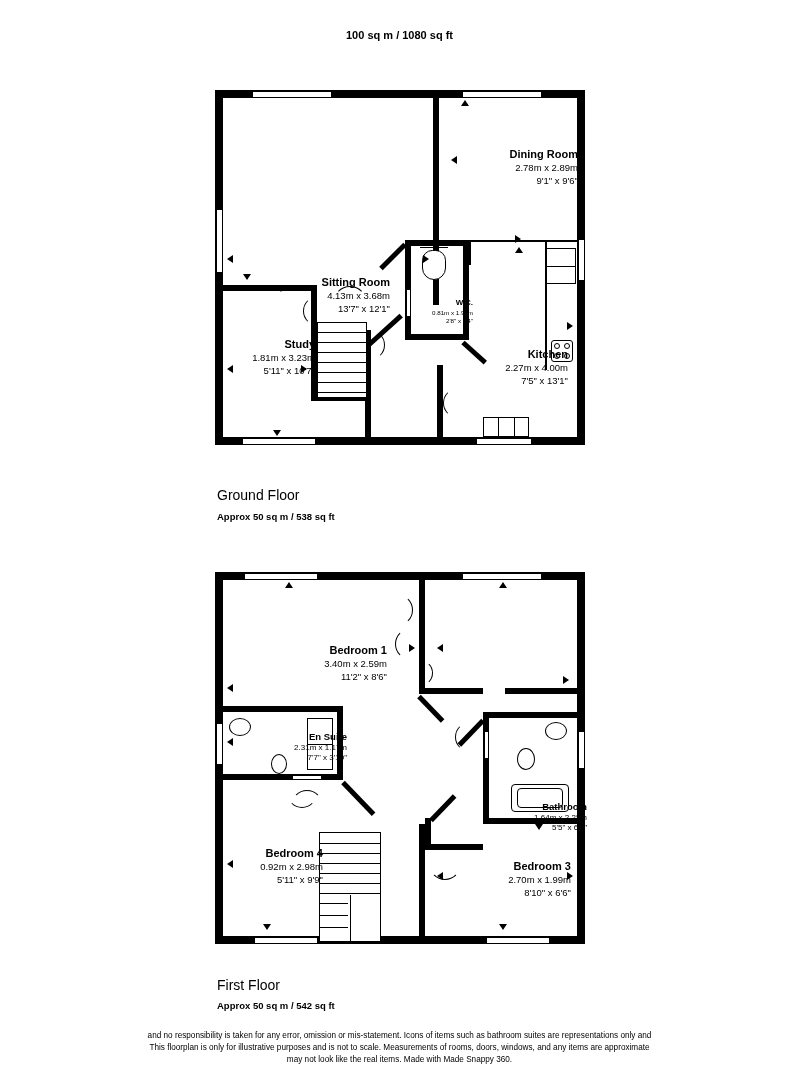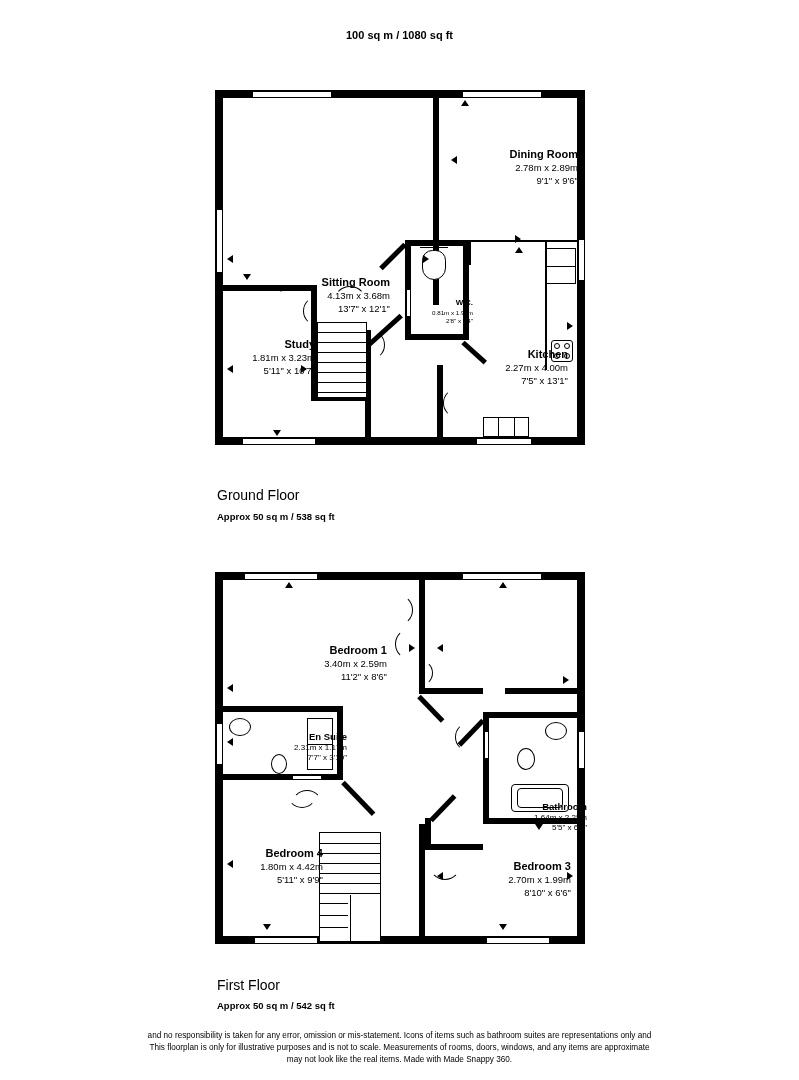--- a/index.html
+++ b/index.html
@@ -292,21 +292,21 @@
       <div class="d1">2.31m x 1.17m</div>
       <div class="d2">7'7" x 3'10"</div>
     </div>
     <div class="room mid" style="left:262px; top:200px; width:110px;margin-top:28px;">
       <div class="nm">Bathroom</div>
       <div class="d1">1.64m x 2.25m</div>
       <div class="d2">5'5" x 6'8"</div>
     </div>
     <div class="room" style="left:8px; top:275px; width:100px;">
       <div class="nm">Bedroom 4</div>
-      <div class="d1">1.80m x 4.42m</div>
+      <div class="d1">0.92m x 2.98m</div>
       <div class="d2">5'11" x 9'9"</div>
     </div>
     <div class="room" style="left:232px; top:288px; width:124px;">
       <div class="nm">Bedroom 3</div>
       <div class="d1">2.70m x 1.99m</div>
       <div class="d2">8'10" x 6'6"</div>
     </div>
   </div>
 
   <div class="floor-label" style="left:217px; top:977px;">First Floor</div>

